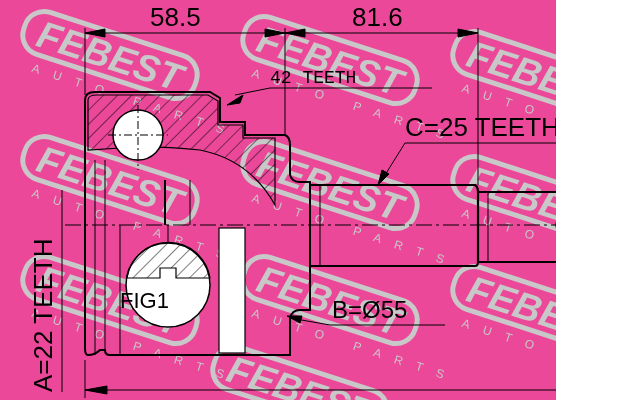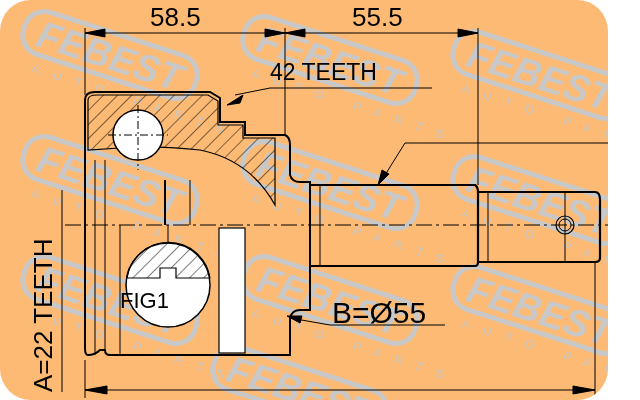--- a/index.html
+++ b/index.html
@@ -1,16 +1,16 @@
 <!DOCTYPE html>
 <html><head>
 <meta charset="utf-8">
 <style>
   html,body{margin:0;padding:0;background:#fff;}
-  #root{position:relative;width:608px;height:400px;overflow:hidden;background:#fdba74;font-family:"Liberation Sans",sans-serif;border-radius:31px;}
+  #root{position:relative;width:556px;height:400px;overflow:hidden;background:#ec4899;font-family:"Liberation Sans",sans-serif;}
   svg{position:absolute;left:0;top:0;}
   .lbl{position:absolute;font-family:"Liberation Sans",sans-serif;color:#000;white-space:nowrap;line-height:1;}
 </style>
 </head>
 <body>
 
 <div id="root">
   <svg width="640" height="400" viewBox="0 0 640 400">
     <defs>
       <pattern id="hatch" patternUnits="userSpaceOnUse" width="10" height="10" patternTransform="rotate(45)">
@@ -96,18 +96,19 @@
       <polygon points="378,185 382,170 389,174" fill="#000"></polygon>
       <line x1="405" y1="143" x2="610" y2="143" stroke-width="1"></line>
 
       <line x1="290" y1="318" x2="330" y2="325" stroke-width="1"></line>
       <polygon points="287,316 302,316 300,323" fill="#000"></polygon>
       <line x1="330" y1="325" x2="445" y2="325" stroke-width="1"></line>
     </g>
   </svg>
 
   <div class="lbl" style="left:150px;top:4px;font-size:26px;">58.5</div>
-  <div class="lbl" style="left:352px;top:4px;font-size:26px;">55.5</div>
-  <div class="lbl" style="left:270px;top:61px;font-size:23px;">42 TEETH</div>
-  <div class="lbl" style="left:332px;top:298px;font-size:30px;">B=Ø55</div>
+  <div class="lbl" style="left:352px;top:4px;font-size:26px;">81.6</div>
+  <div class="lbl" style="left:270px;top:69px;font-size:18px;font-family:Liberation Mono, monospace;">42 TEETH</div>
+  <div class="lbl" style="left:405px;top:114px;font-size:26px;">C=25 TEETH</div>
+  <div class="lbl" style="left:332px;top:298px;font-size:24px;">B=Ø55</div>
   <div class="lbl" style="left:120px;top:290px;font-size:22px;">FIG1</div>
   <div class="lbl" style="left:30px;top:392px;font-size:26px;transform:rotate(-90deg);transform-origin:0 0;">A=22 TEETH</div>
 </div>
 
 </body></html>

